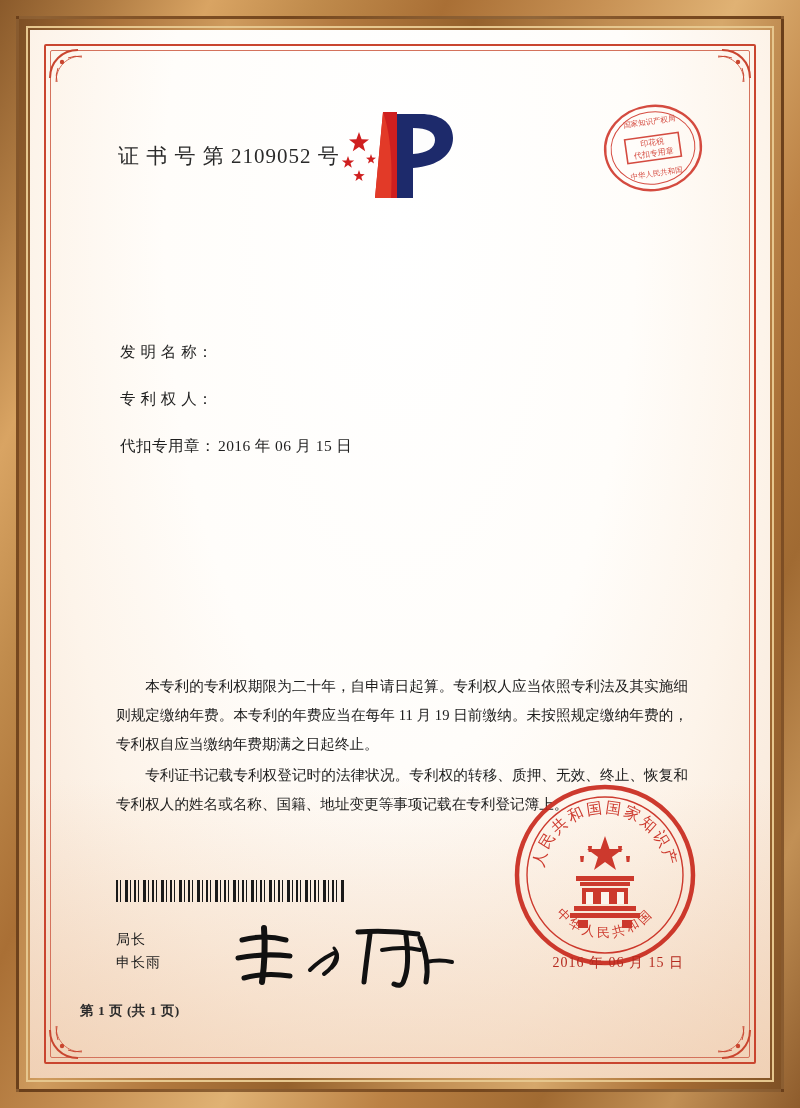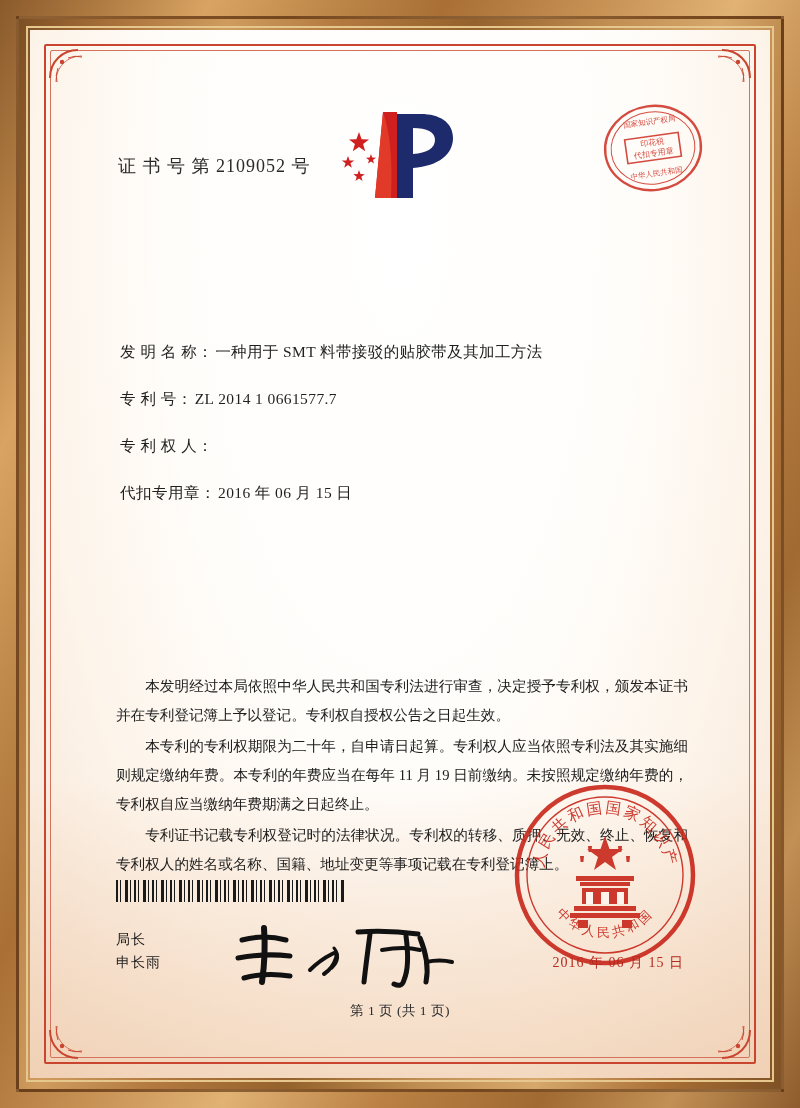--- a/index.html
+++ b/index.html
@@ -95,22 +95,22 @@
   
   .content {
     position: absolute;
     left: 50px; top: 50px;
     width: 640px;
     height: 948px;
   }
 
   .cert-no {
     position: absolute;
-    left: 38px; top: 74px;
-    font-size: 18px;
+    left: 38px; top: 62px;
+    font-size: 21px;
     color: #2a2a2a;
     letter-spacing: 1px;
     white-space: nowrap;
   }
 
   
   .logo {
     position: absolute;
     left: 50%; top: 28px;
     transform: translateX(-50%);
@@ -220,24 +220,24 @@
     right: 36px; bottom: 56px;
     font-size: 14px;
     color: #b52a1f;
     letter-spacing: 1px;
     white-space: nowrap;
   }
 
   .page-footer {
     position: absolute;
     left: 0; right: 0; bottom: 8px;
-    text-align: center;
     font-size: 13.5px;
     color: #2b2b2b;
     letter-spacing: 0.5px;
+    font-weight: bold;
   }
 </style>
 </head>
 <body>
 
 <div class="frame-outer">
   <div class="frame-inner-bevel"></div>
   <div class="frame-gold-line"></div>
 
   <div class="paper">
@@ -316,37 +316,31 @@
             <text x="61" y="82" text-anchor="middle" font-family="DejaVu Sans, sans-serif" font-size="7.5" fill="#cf3327">中华人民共和国</text>
           </g>
         </svg>
       </div>
 
       <div class="doc-title-underline"></div>
 
       <div class="fields">
         <div class="field-row">
           <span class="field-label">发 明 名 称：</span>
-          <span class="field-value">一种用于 SMT 料带接驳的贴胶带及其加工方法</span>
-        </div>
-        <div class="field-row">
-          <span class="field-label">专 利 号：</span>
-          <span class="field-value">ZL 2014 1 0661577.7</span>
         </div>
         <div class="field-row">
           <span class="field-label">专 利 权 人：</span>
         </div>
         <div class="field-row">
           <span class="field-label">代扣专用章：</span>
           <span class="field-value">2016 年 06 月 15 日</span>
         </div>
       </div>
 
       <div class="paragraphs">
-        <p>本发明经过本局依照中华人民共和国专利法进行审查，决定授予专利权，颁发本证书并在专利登记簿上予以登记。专利权自授权公告之日起生效。</p>
         <p>本专利的专利权期限为二十年，自申请日起算。专利权人应当依照专利法及其实施细则规定缴纳年费。本专利的年费应当在每年 11 月 19 日前缴纳。未按照规定缴纳年费的，专利权自应当缴纳年费期满之日起终止。</p>
         <p>专利证书记载专利权登记时的法律状况。专利权的转移、质押、无效、终止、恢复和专利权人的姓名或名称、国籍、地址变更等事项记载在专利登记簿上。</p>
       </div>
 
       <div class="barcode"></div>
 
       <div class="director">
         <div>局长</div>
         <div>申长雨</div>
       </div>

